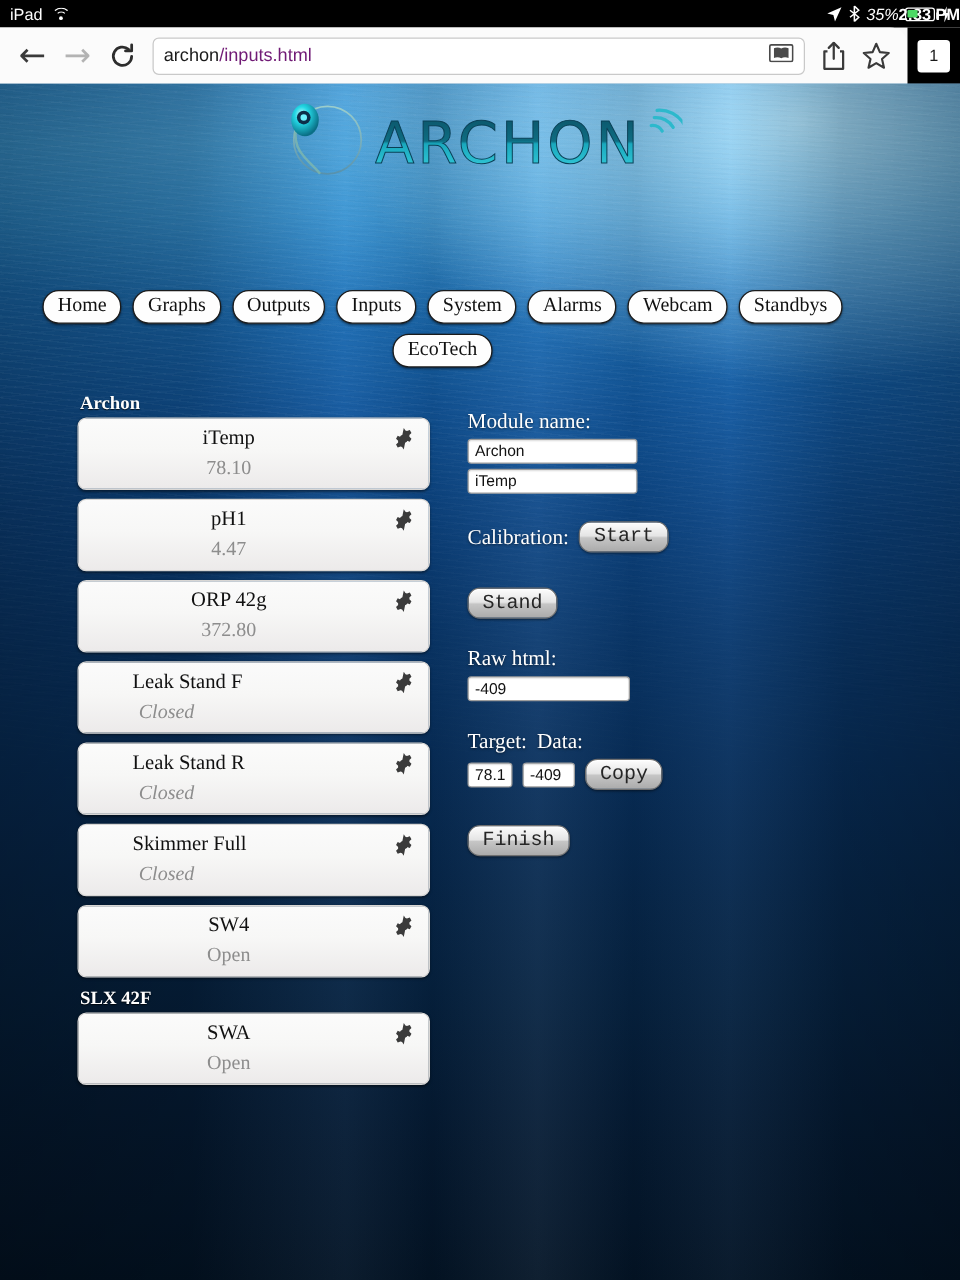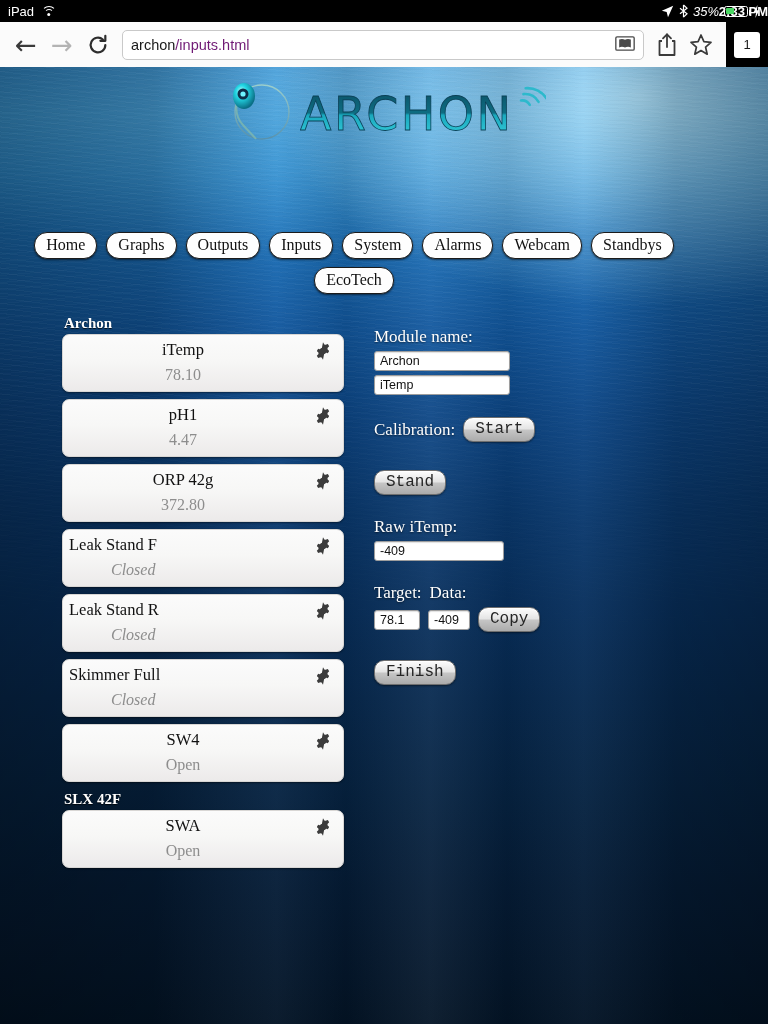--- a/index.html
+++ b/index.html
@@ -133,21 +133,21 @@
     margin-bottom:7px;
     box-shadow:0 1px 2px rgba(0,0,0,.45);
     overflow:hidden;
   }
   .item-name{
     position:absolute; top:5px; left:0; right:40px;
     text-align:center;
     font-family:"Liberation Serif", serif;
     font-size:16.5px; color:#111;
   }
-  .item-name.wide{ text-align:left; padding-left:6px; }
+  .item-name.wide{ text-align:left; padding-left:6px;margin-left:37px; }
   .item-val{
     position:absolute; top:31px; left:0; right:40px;
     text-align:center;
     font-family:"Liberation Serif", serif;
     font-size:16px; color:#8d8d8d;
   }
   .item-val.wide{ text-align:left; padding-left:48px;font-style:italic; }
   .gear{
     position:absolute; right:10px; top:6px; width:20px; height:20px;
   }
@@ -159,21 +159,21 @@
   .txt{
     display:block; background:#fff; border:1px solid #9d9d9d;
     border-radius:3px; height:20px;
     font-family:"Liberation Sans", sans-serif;
     font-size:12.5px; color:#111;
     padding:0 5px; line-height:19px;
     box-shadow:inset 0 1px 1px rgba(0,0,0,.12);
   }
   .w136{ width:136px; }
   .w130{ width:130px; }
-  .w46{ width:46px; }
+  .w46{ width:36px; }
   .w42{ width:42px; }
   .btn{
     display:inline-block;
     background:linear-gradient(180deg,#fdfdfd 0%,#e4e4e4 48%,#c6c6c6 52%,#ababab 100%);
     border:1px solid #6f6f6f;
     border-radius:10px;
     padding:2px 11px 3px;
     font-family:Liberation Mono, monospace;
     font-size:16px; color:#262626;
     box-shadow:0 1px 2px rgba(0,0,0,.45), inset 0 1px 0 rgba(255,255,255,.85);
@@ -397,21 +397,21 @@
 
     <div class="row mt22">
       <span class="lbl">Calibration:</span>
       <span class="btn">Start</span>
     </div>
 
     <div class="mt28">
       <span class="btn">Stand</span>
     </div>
 
-    <div class="lbl mt22">Raw iTemp:</div>
+    <div class="lbl mt22">Raw html:</div>
     <div class="txt w130 mt4">-409</div>
 
     <div class="row mt22">
       <span class="lbl">Target:</span>
       <span class="lbl">Data:</span>
     </div>
     <div class="row mt4">
       <span class="txt w46">78.1</span>
       <span class="txt w42">-409</span>
       <span class="btn">Copy</span>

